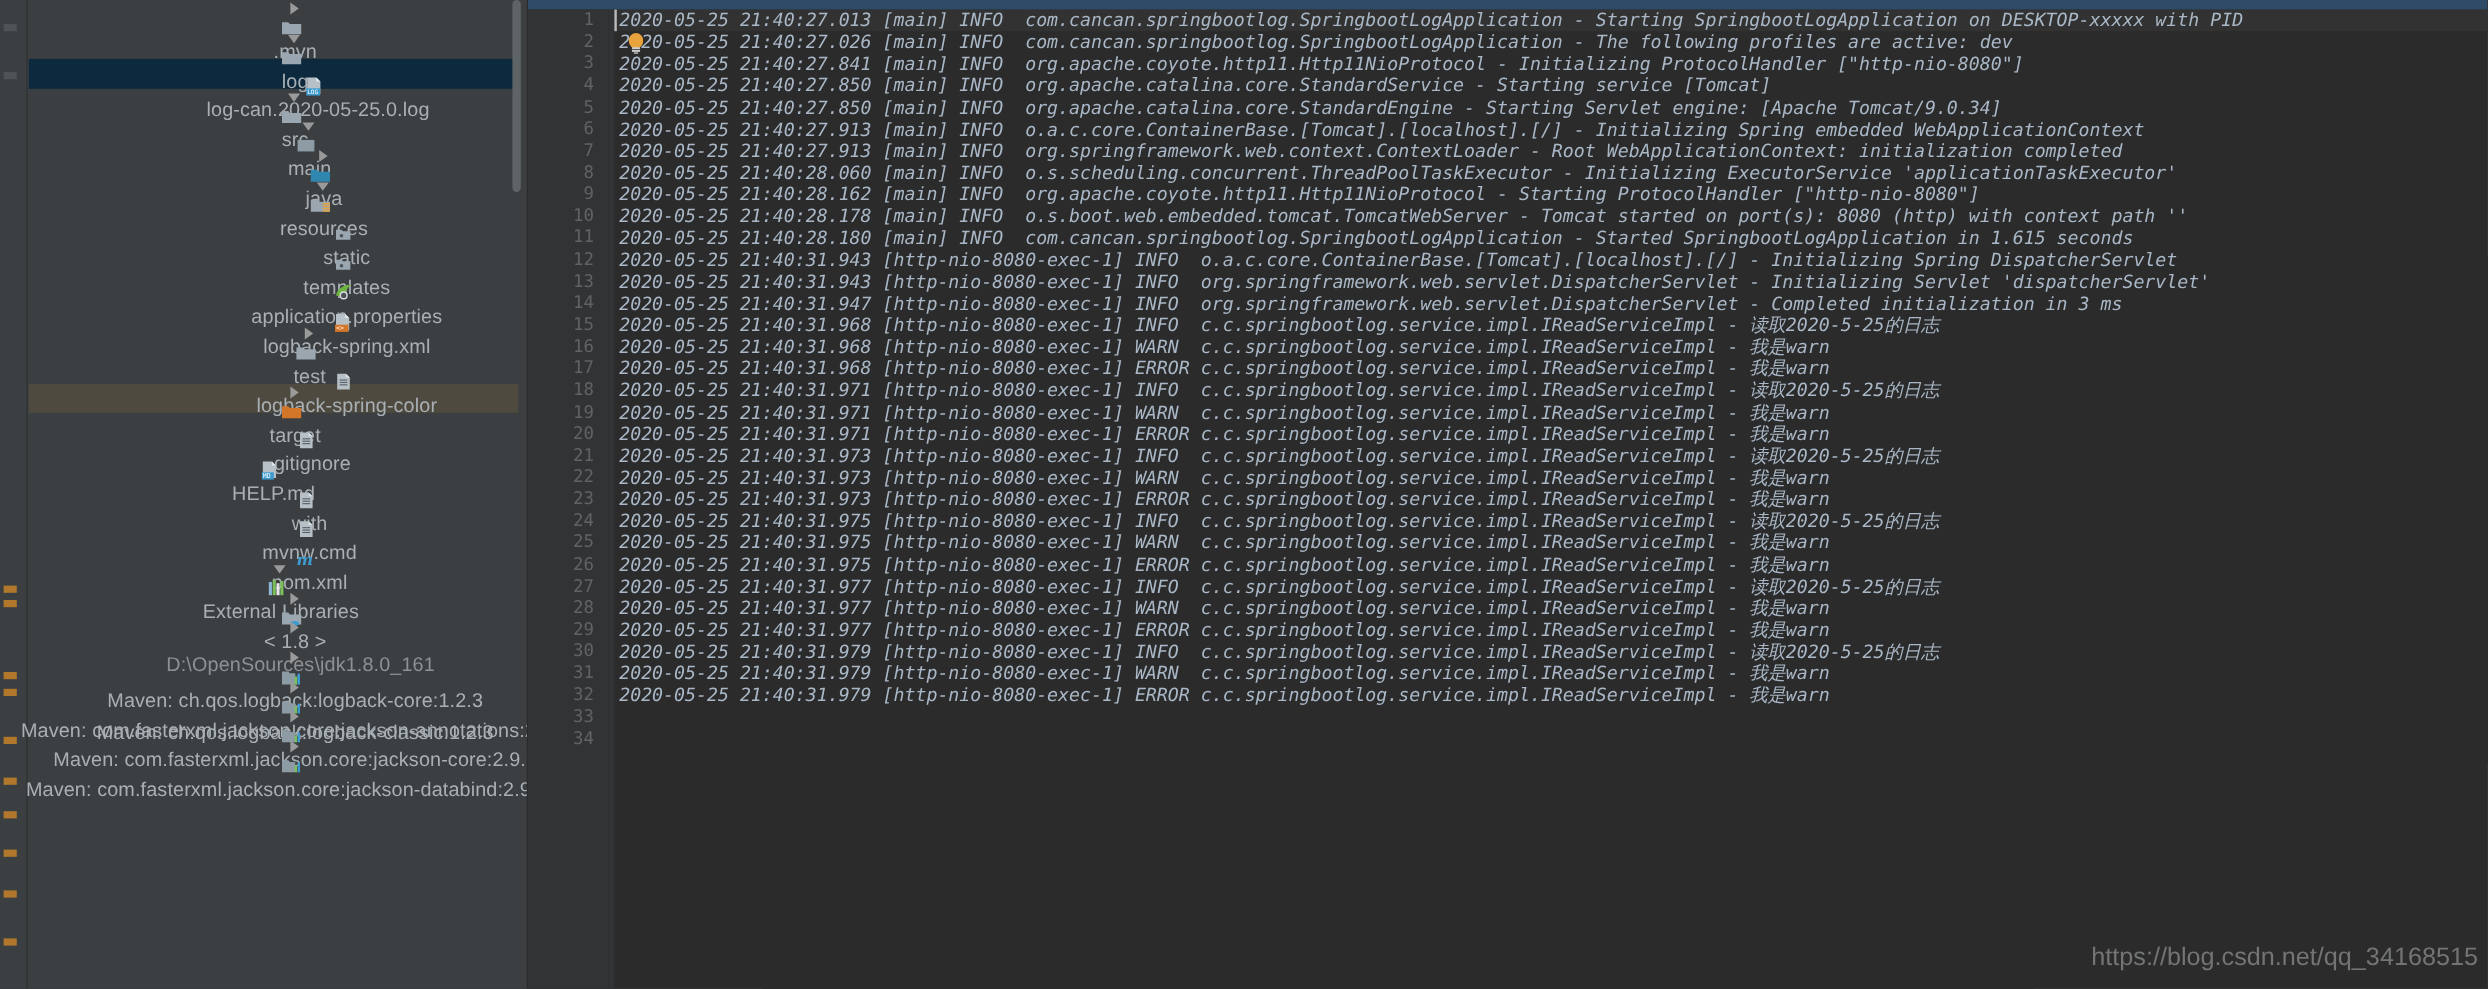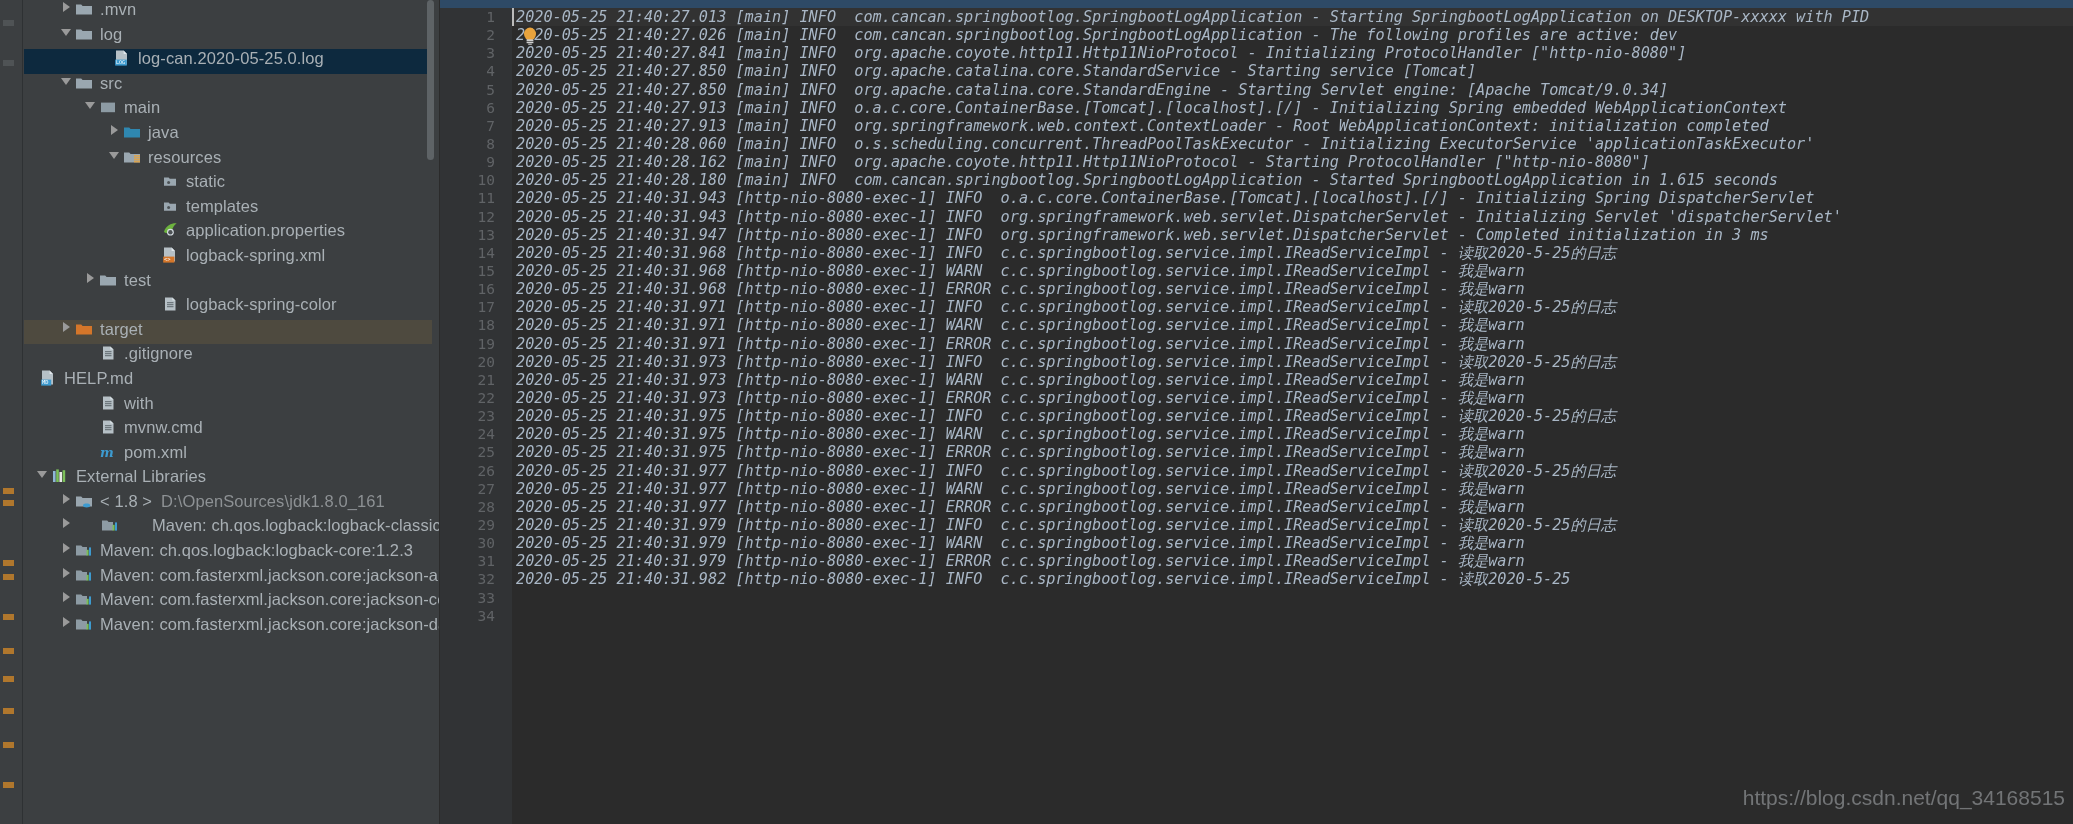--- a/index.html
+++ b/index.html
@@ -23,26 +23,27 @@
     position: absolute; left: 0; top: 0; width: 23px; height: 824px;
     background: #3c3f41; border-right: 1px solid #2e3133;
   }
   .tool-strip .tick {
     position: absolute; left: 3px; width: 11px; height: 6px;
   }
   .tree {
     position: absolute; left: 24px; top: 0; width: 408px;
   }
   .row {
-    display: flex; align-items: flex-start;
+    display: flex; align-items: center;
     height: 24.6px;
     white-space: nowrap;
     color: #a9b0b5;
     font-size: 16.5px;
     padding-left: 0;
+    flex-direction: column;
   }
   .row.sel { background: #0d293e; }
   .row.ctx { background: #4e4a3f; }
   .arrow {
     width: 14px; height: 14px; flex: 0 0 14px;
     display: inline-block; position: relative;
   }
   .arrow.right::before {
     content: ""; position: absolute; left: 3px; top: 2px;
     border-left: 7px solid #9a9a9a;
@@ -420,20 +421,21 @@
     <div class="code" id="code">
         <div class="cl caret">2020-05-25 21:40:27.013 [main] INFO  com.cancan.springbootlog.SpringbootLogApplication - Starting SpringbootLogApplication on DESKTOP-xxxxx with PID</div>
         <div class="cl">2020-05-25 21:40:27.026 [main] INFO  com.cancan.springbootlog.SpringbootLogApplication - The following profiles are active: dev</div>
         <div class="cl">2020-05-25 21:40:27.841 [main] INFO  org.apache.coyote.http11.Http11NioProtocol - Initializing ProtocolHandler ["http-nio-8080"]</div>
         <div class="cl">2020-05-25 21:40:27.850 [main] INFO  org.apache.catalina.core.StandardService - Starting service [Tomcat]</div>
         <div class="cl">2020-05-25 21:40:27.850 [main] INFO  org.apache.catalina.core.StandardEngine - Starting Servlet engine: [Apache Tomcat/9.0.34]</div>
         <div class="cl">2020-05-25 21:40:27.913 [main] INFO  o.a.c.core.ContainerBase.[Tomcat].[localhost].[/] - Initializing Spring embedded WebApplicationContext</div>
         <div class="cl">2020-05-25 21:40:27.913 [main] INFO  org.springframework.web.context.ContextLoader - Root WebApplicationContext: initialization completed</div>
         <div class="cl">2020-05-25 21:40:28.060 [main] INFO  o.s.scheduling.concurrent.ThreadPoolTaskExecutor - Initializing ExecutorService 'applicationTaskExecutor'</div>
         <div class="cl">2020-05-25 21:40:28.162 [main] INFO  org.apache.coyote.http11.Http11NioProtocol - Starting ProtocolHandler ["http-nio-8080"]</div>
+        <div class="cl">2020-05-25 21:40:28.178 [main] INFO  o.s.boot.web.embedded.tomcat.TomcatWebServer - Tomcat started on port(s): 8080 (http) with context path ''</div>
         <div class="cl">2020-05-25 21:40:28.180 [main] INFO  com.cancan.springbootlog.SpringbootLogApplication - Started SpringbootLogApplication in 1.615 seconds</div>
         <div class="cl">2020-05-25 21:40:31.943 [http-nio-8080-exec-1] INFO  o.a.c.core.ContainerBase.[Tomcat].[localhost].[/] - Initializing Spring DispatcherServlet</div>
         <div class="cl">2020-05-25 21:40:31.943 [http-nio-8080-exec-1] INFO  org.springframework.web.servlet.DispatcherServlet - Initializing Servlet 'dispatcherServlet'</div>
         <div class="cl">2020-05-25 21:40:31.947 [http-nio-8080-exec-1] INFO  org.springframework.web.servlet.DispatcherServlet - Completed initialization in 3 ms</div>
         <div class="cl">2020-05-25 21:40:31.968 [http-nio-8080-exec-1] INFO  c.c.springbootlog.service.impl.IReadServiceImpl - 读取2020-5-25的日志</div>
         <div class="cl">2020-05-25 21:40:31.968 [http-nio-8080-exec-1] WARN  c.c.springbootlog.service.impl.IReadServiceImpl - 我是warn</div>
         <div class="cl">2020-05-25 21:40:31.968 [http-nio-8080-exec-1] ERROR c.c.springbootlog.service.impl.IReadServiceImpl - 我是warn</div>
         <div class="cl">2020-05-25 21:40:31.971 [http-nio-8080-exec-1] INFO  c.c.springbootlog.service.impl.IReadServiceImpl - 读取2020-5-25的日志</div>
         <div class="cl">2020-05-25 21:40:31.971 [http-nio-8080-exec-1] WARN  c.c.springbootlog.service.impl.IReadServiceImpl - 我是warn</div>
         <div class="cl">2020-05-25 21:40:31.971 [http-nio-8080-exec-1] ERROR c.c.springbootlog.service.impl.IReadServiceImpl - 我是warn</div>
@@ -442,21 +444,20 @@
         <div class="cl">2020-05-25 21:40:31.973 [http-nio-8080-exec-1] ERROR c.c.springbootlog.service.impl.IReadServiceImpl - 我是warn</div>
         <div class="cl">2020-05-25 21:40:31.975 [http-nio-8080-exec-1] INFO  c.c.springbootlog.service.impl.IReadServiceImpl - 读取2020-5-25的日志</div>
         <div class="cl">2020-05-25 21:40:31.975 [http-nio-8080-exec-1] WARN  c.c.springbootlog.service.impl.IReadServiceImpl - 我是warn</div>
         <div class="cl">2020-05-25 21:40:31.975 [http-nio-8080-exec-1] ERROR c.c.springbootlog.service.impl.IReadServiceImpl - 我是warn</div>
         <div class="cl">2020-05-25 21:40:31.977 [http-nio-8080-exec-1] INFO  c.c.springbootlog.service.impl.IReadServiceImpl - 读取2020-5-25的日志</div>
         <div class="cl">2020-05-25 21:40:31.977 [http-nio-8080-exec-1] WARN  c.c.springbootlog.service.impl.IReadServiceImpl - 我是warn</div>
         <div class="cl">2020-05-25 21:40:31.977 [http-nio-8080-exec-1] ERROR c.c.springbootlog.service.impl.IReadServiceImpl - 我是warn</div>
         <div class="cl">2020-05-25 21:40:31.979 [http-nio-8080-exec-1] INFO  c.c.springbootlog.service.impl.IReadServiceImpl - 读取2020-5-25的日志</div>
         <div class="cl">2020-05-25 21:40:31.979 [http-nio-8080-exec-1] WARN  c.c.springbootlog.service.impl.IReadServiceImpl - 我是warn</div>
         <div class="cl">2020-05-25 21:40:31.979 [http-nio-8080-exec-1] ERROR c.c.springbootlog.service.impl.IReadServiceImpl - 我是warn</div>
-        <div class="cl">2020-05-25 21:40:31.982 [http-nio-8080-exec-1] INFO  c.c.springbootlog.service.impl.IReadServiceImpl - 读取2020-5-25</div>
       </div>
     <div class="caret-bar"></div>
 
     <svg class="bulb" viewBox="0 0 16 18">
       <ellipse cx="8" cy="7" rx="6" ry="6.4" fill="#e8a33d"></ellipse>
       <rect x="4.6" y="12.4" width="6.8" height="1.6" fill="#cfcfcf"></rect>
       <rect x="4.6" y="14.6" width="6.8" height="1.6" fill="#cfcfcf"></rect>
       <rect x="6.2" y="16.6" width="3.6" height="1.2" fill="#bdbdbd"></rect>
     </svg>
 

